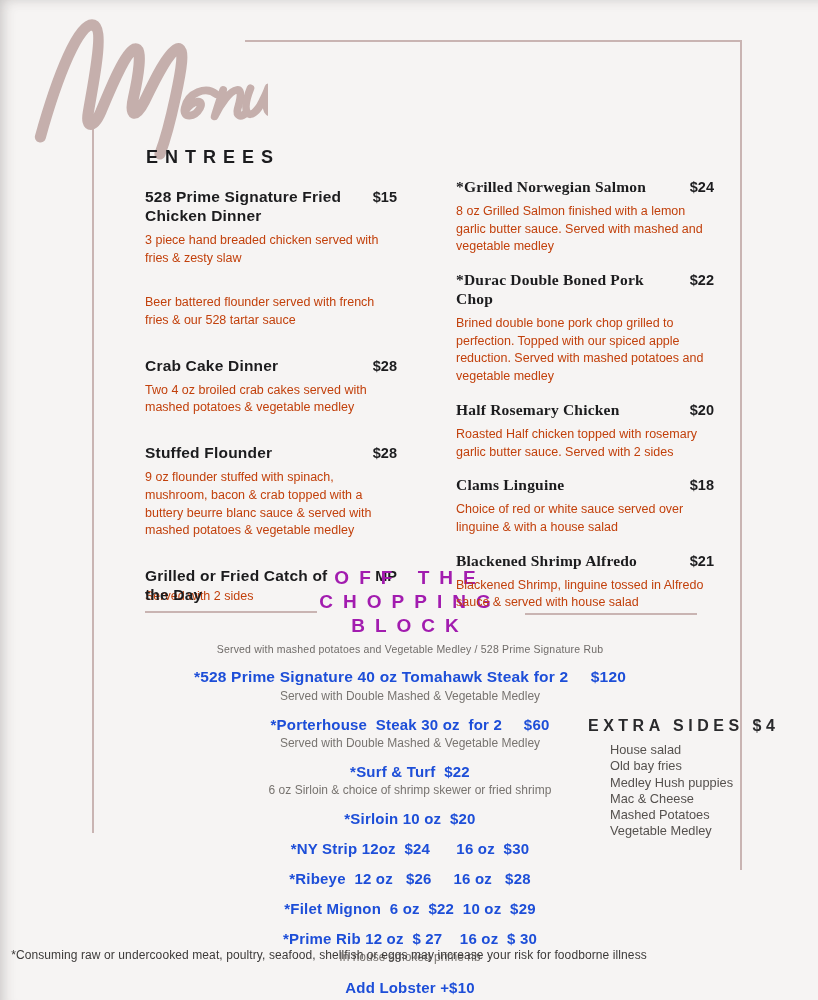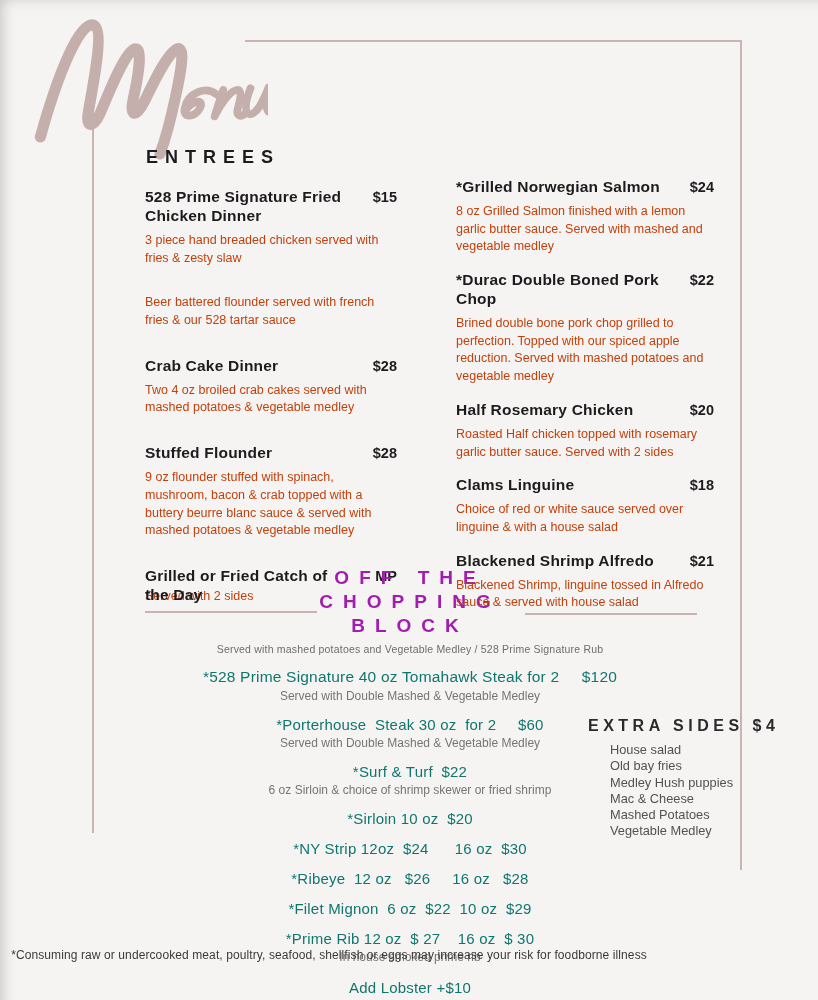--- a/index.html
+++ b/index.html
@@ -28,36 +28,36 @@
   .col-left  { left:145px; top:188px; width:252px; }
   .col-right { left:456px; top:178px; width:258px; }
 
   .item { margin-bottom:27px; }
   .col-right .item { margin-bottom:15px; }
   .item-head { display:flex; justify-content:space-between; align-items:flex-start; }
   .item-name {
     font-size:15.5px; font-weight:700; color:#1c1c1e; line-height:1.22;
     letter-spacing:.2px; max-width:205px; position:relative; z-index:2;
   }
-  .col-right .item-name { max-width:215px; }
+  .col-right .item-name { max-width:215px;font-family:Liberation Serif, serif; }
   .item-price { font-size:14.5px; font-weight:700; color:#1c1c1e; padding-top:1px; white-space:nowrap; }
   .item-desc {
     margin-top:6px; font-size:12.5px; color:#c2410c; line-height:1.42;
     position:relative; z-index:1;
   }
   .item-catch { margin-bottom:0; }
   .item-catch .item-desc { margin-top:-17px; }
 
   .cb { position:absolute; left:104px; top:566px; width:612px; text-align:center; }
   .cb-heading {
     font-size:19px; font-weight:800; color:#a21caf;
     letter-spacing:10px; line-height:24px;
   }
   .cb-subtitle { margin-top:5px; font-size:10.5px; color:#6f6b68; letter-spacing:.2px; }
-  .cb-item { margin-top:13px; font-size:15px; font-weight:400; color:#0f766e; white-space:pre-wrap; letter-spacing:.2px; }
+  .cb-item { margin-top:13px; font-size:15px; font-weight:700; color:#1d4ed8; white-space:pre-wrap; letter-spacing:.2px; }
   .cb-item.first { font-size:15.5px; }
   .cb-note { margin-top:3px; font-size:12px; color:#787470;text-align:center; }
   .cb-item.lobster { margin-top:15px; }
 
   .sides { position:absolute; left:588px; top:717px; width:165px; }
   .sides-heading { font-size:16px; font-weight:700; color:#2a2a2c; letter-spacing:4.5px; white-space:nowrap; }
   .sides-list { margin-top:7px; padding-left:22px; }
   .sides-item { font-size:12.8px; color:#55514e; line-height:16.3px; }
 
   .footer {

